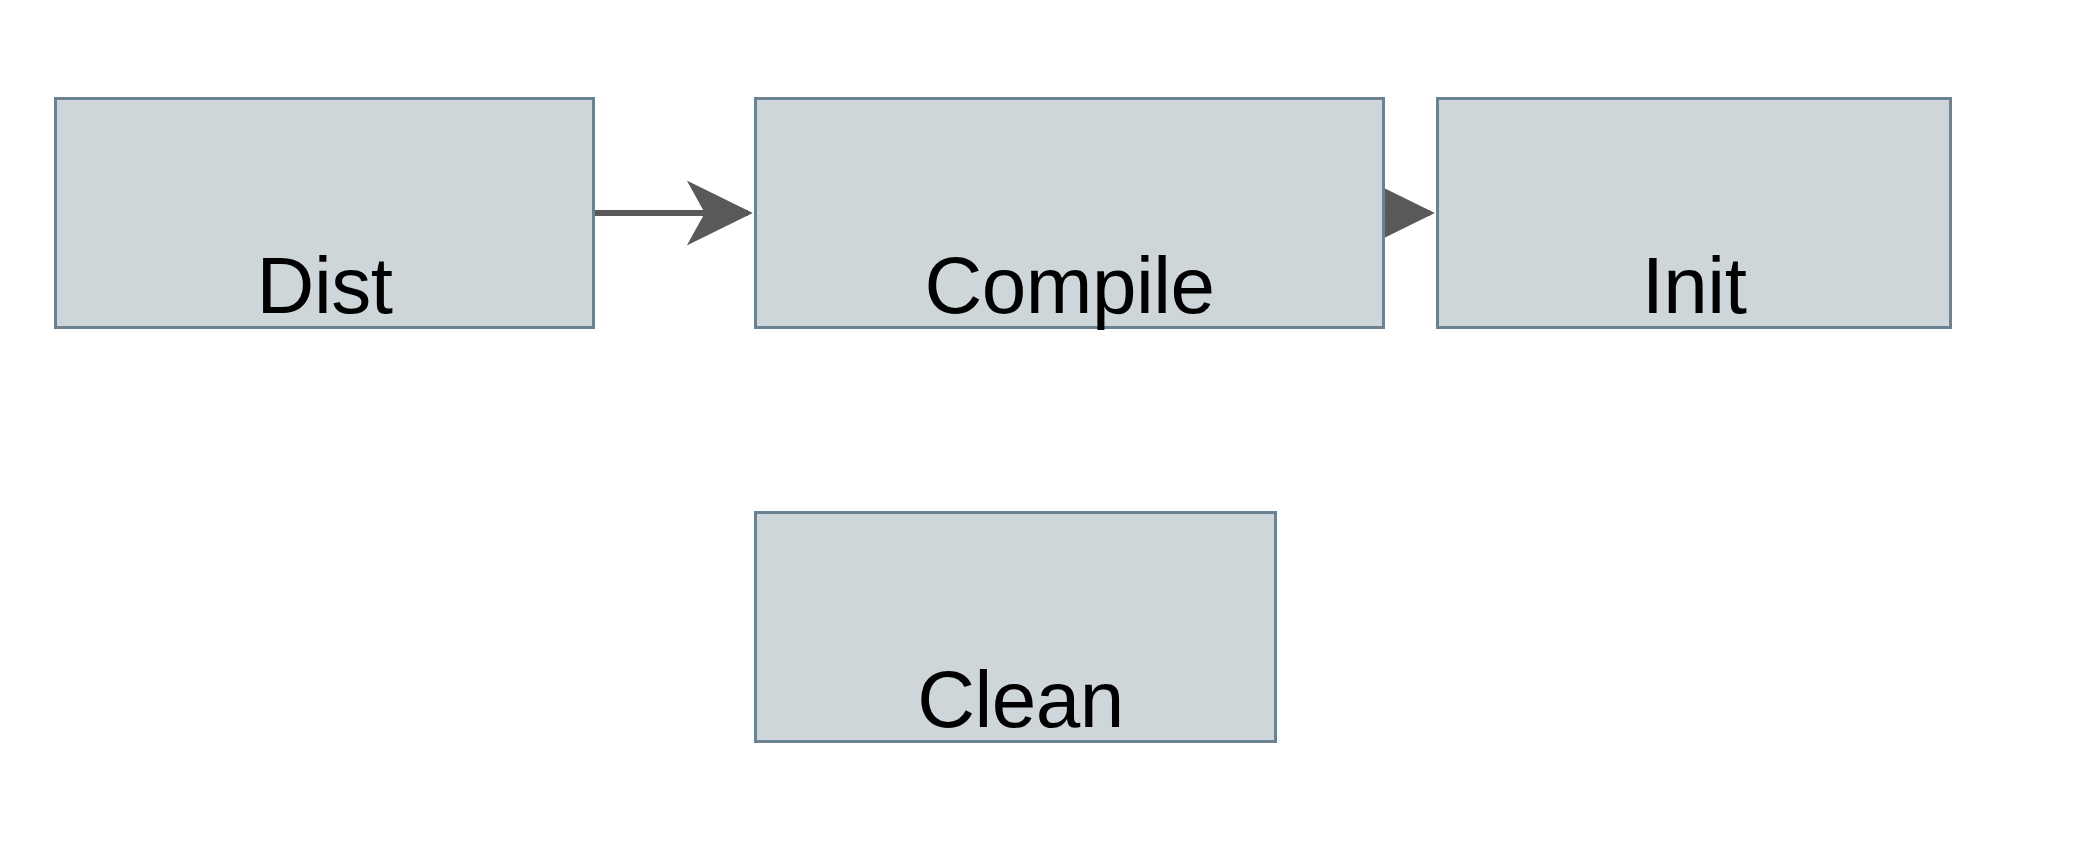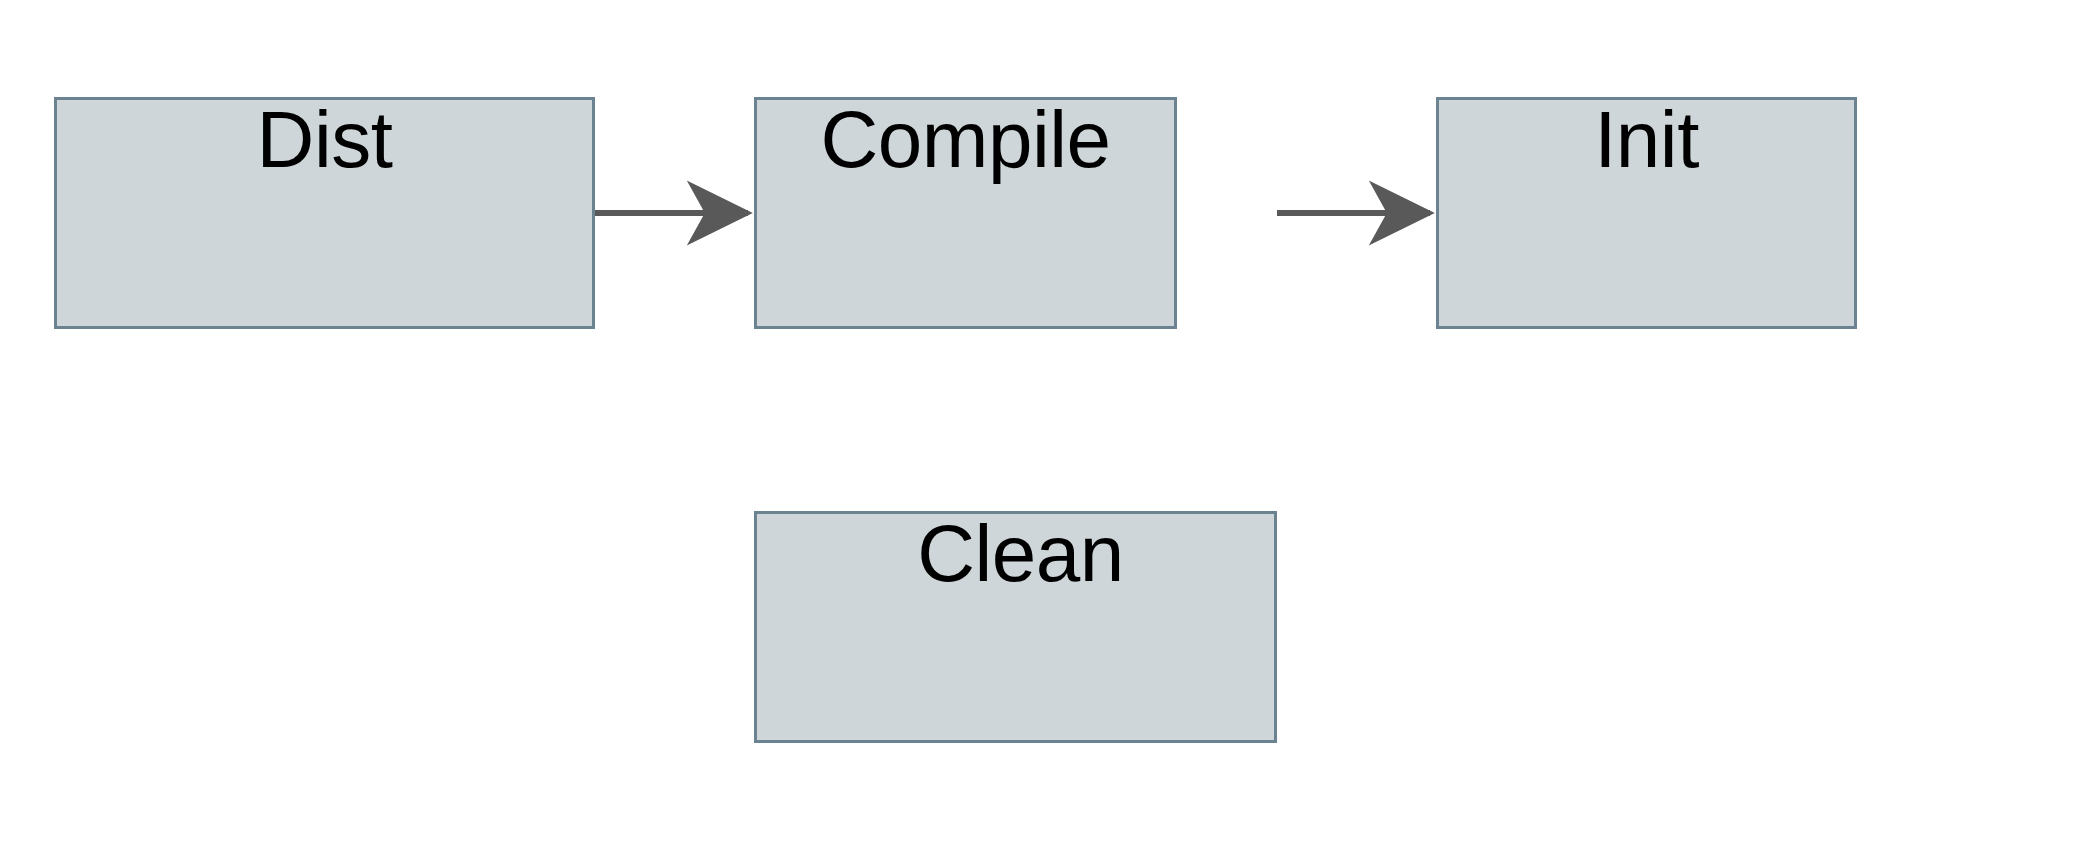--- a/index.html
+++ b/index.html
@@ -17,37 +17,37 @@
     height: 848px;
     background: #ffffff;
     overflow: hidden;
   }
   .node {
     position: absolute;
     box-sizing: border-box;
     background: #ced6d9;
     border: 3px solid #6b8391;
     display: flex;
-    align-items: flex-start;
+    align-items: flex-end;
     justify-content: center;
   }
   .node-label {
     font-family: "Liberation Sans", sans-serif;
     font-size: 80px;
     font-weight: 400;
     line-height: 1;
     color: #000000;
     letter-spacing: -0.5px;
     white-space: nowrap;
     -webkit-font-smoothing: antialiased;
   }
   
   #node-dist    { left: 54px;  top: 97px;  width: 541px; height: 232px; }
-  #node-compile { left: 754px; top: 97px;  width: 423px; height: 232px; }
-  #node-init    { left: 1436px;top: 97px;  width: 421px; height: 232px; }
+  #node-compile { left: 754px; top: 97px;  width: 631px; height: 232px; }
+  #node-init    { left: 1436px;top: 97px;  width: 516px; height: 232px; }
   #node-clean   { left: 754px; top: 511px; width: 523px; height: 232px; padding-left: 10px; }
 
   .edge-layer {
     position: absolute;
     left: 0;
     top: 0;
     width: 2078px;
     height: 848px;
     pointer-events: none;
   }

